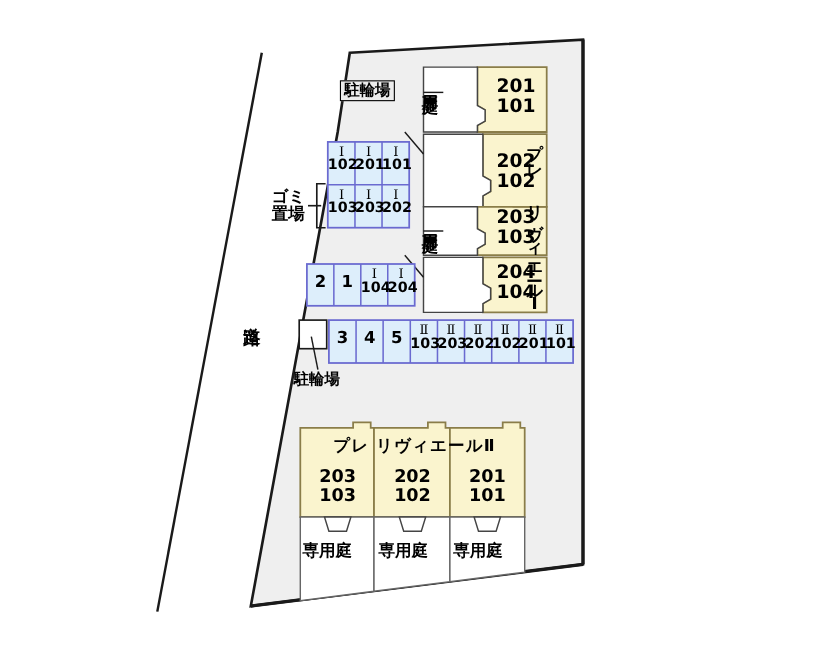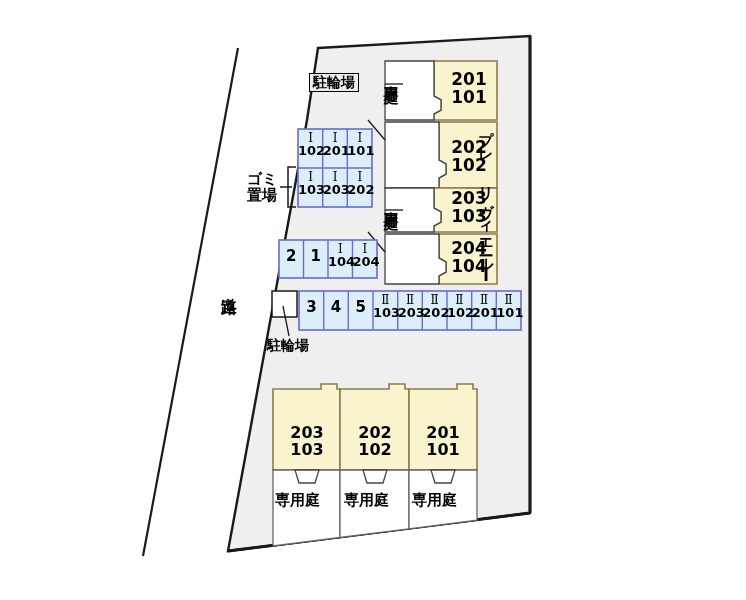--- a/index.html
+++ b/index.html
@@ -271,20 +271,21 @@
   </div>
   <div class="stall-txt" style="left:471.7px; top:295px; width:24.7px;">
     <span class="roman">Ⅱ</span>
     <span class="stallnum">201</span>
   </div>
   <div class="stall-txt" style="left:496.3px; top:295px; width:24.7px;">
     <span class="roman">Ⅱ</span>
     <span class="stallnum">101</span>
   </div>
 
+  <div class="lbl" style="left:303px; top:398px; font-size:15px; font-weight:700; letter-spacing:1px;">プレ リヴィエールⅡ</div>
 
   <div class="unit-txt" style="left:280px; top:425px; width:54px; font-size:16px; font-weight:600;">
     <span class="uline">203</span>
     <span class="uline">103</span>
   </div>
   <div class="unit-txt" style="left:348px; top:425px; width:54px; font-size:16px; font-weight:600;">
     <span class="uline">202</span>
     <span class="uline">102</span>
   </div>
   <div class="unit-txt" style="left:416px; top:425px; width:54px; font-size:16px; font-weight:600;">

